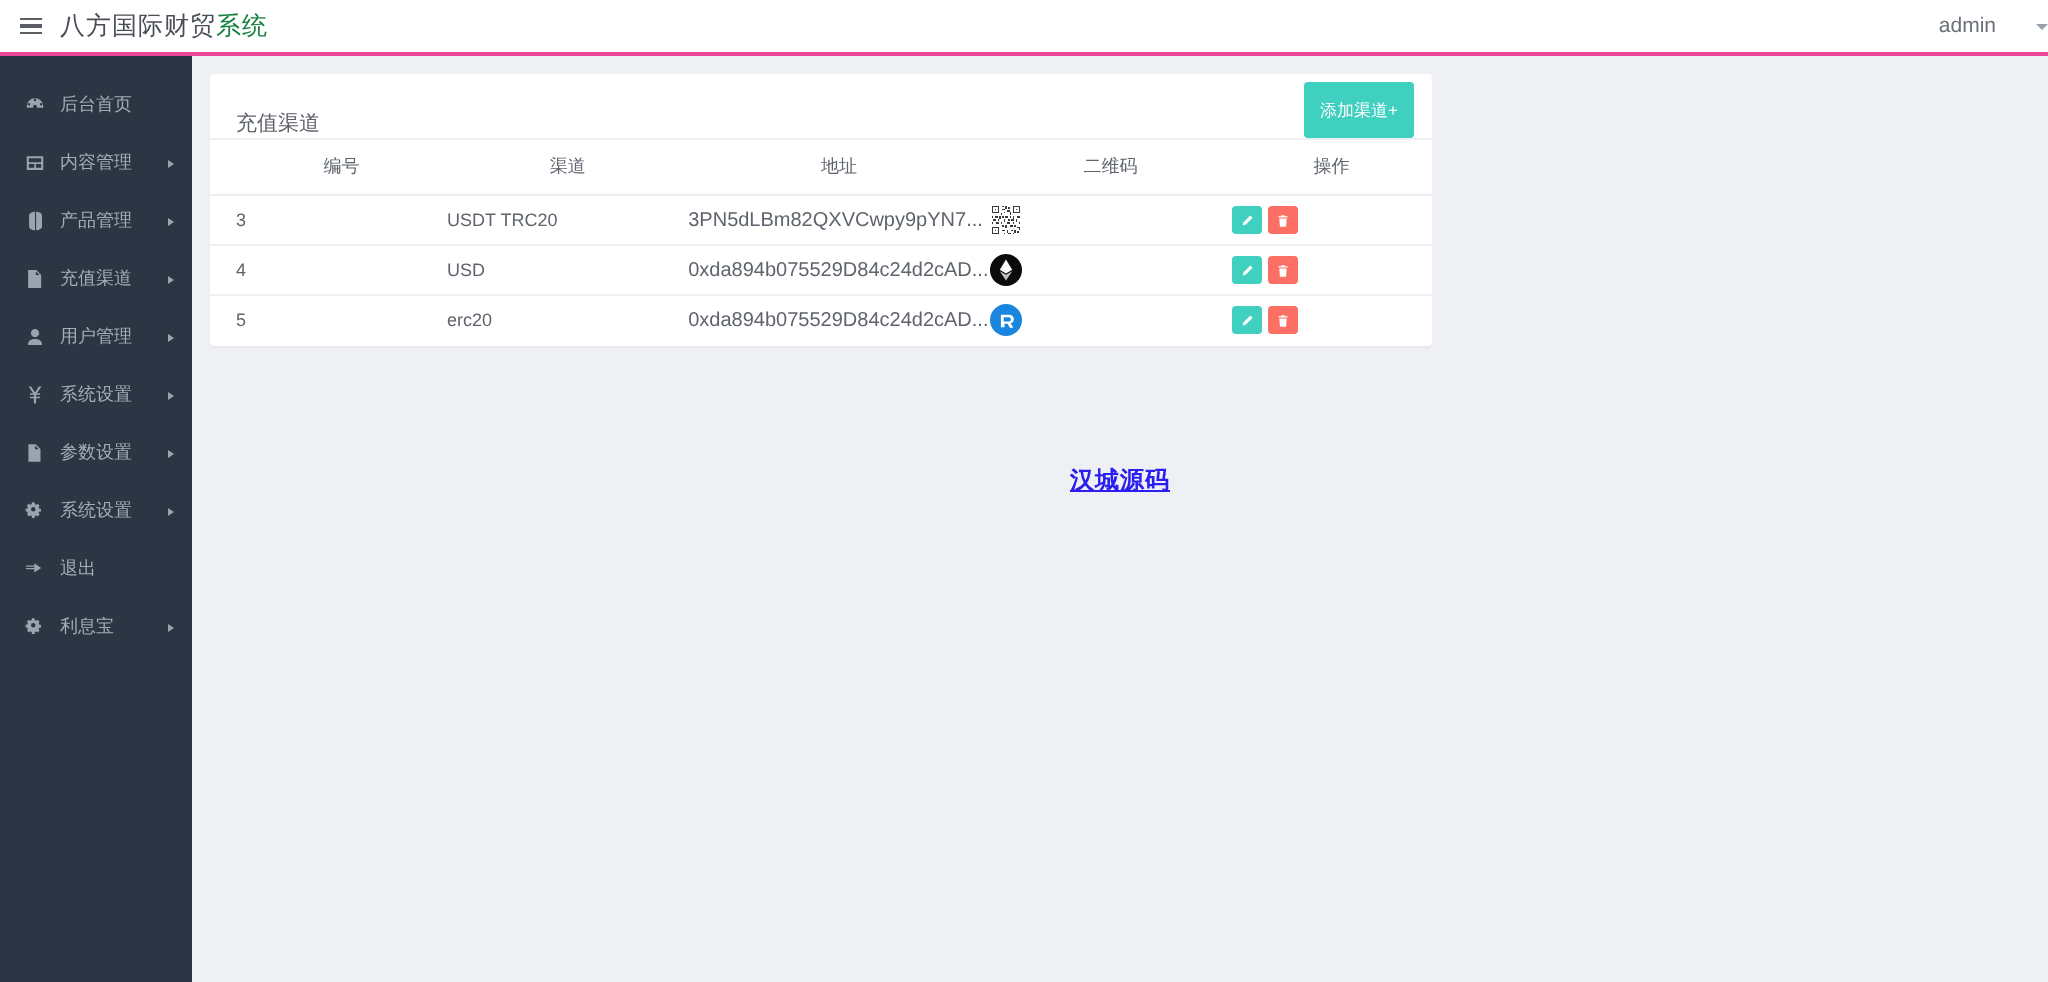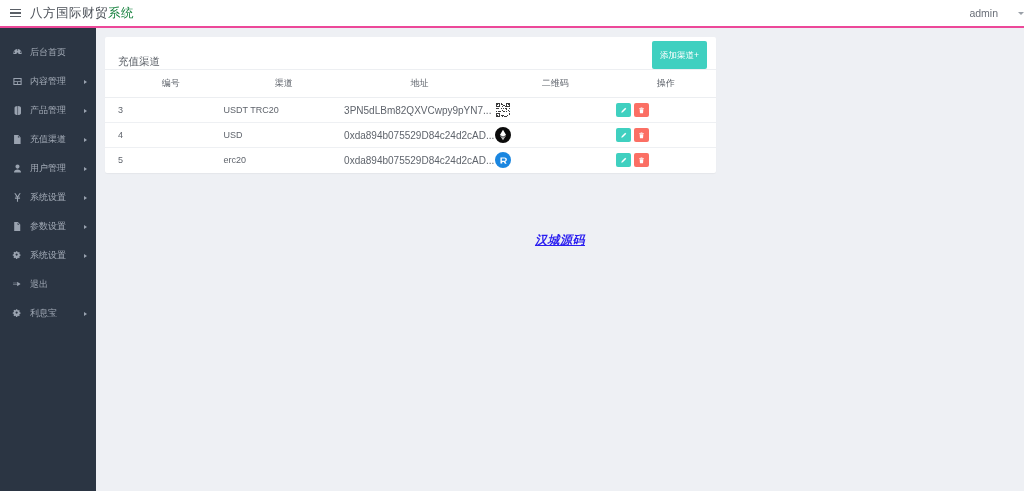--- a/index.html
+++ b/index.html
@@ -161,21 +161,20 @@
     position: absolute;
     left: 0; right: 0;
     top: 204px;
     text-align: center;
     font-size: 12px;
     color: #2a1ef0;
     font-weight: bold;
     text-decoration: underline;
     letter-spacing: .5px;
     cursor: pointer;
-    font-style: italic;
   }
 </style>
 </head>
 <body>
 
 <div id="app">
 
   <div class="topbar">
     <div class="hamburger">
       <i></i>

